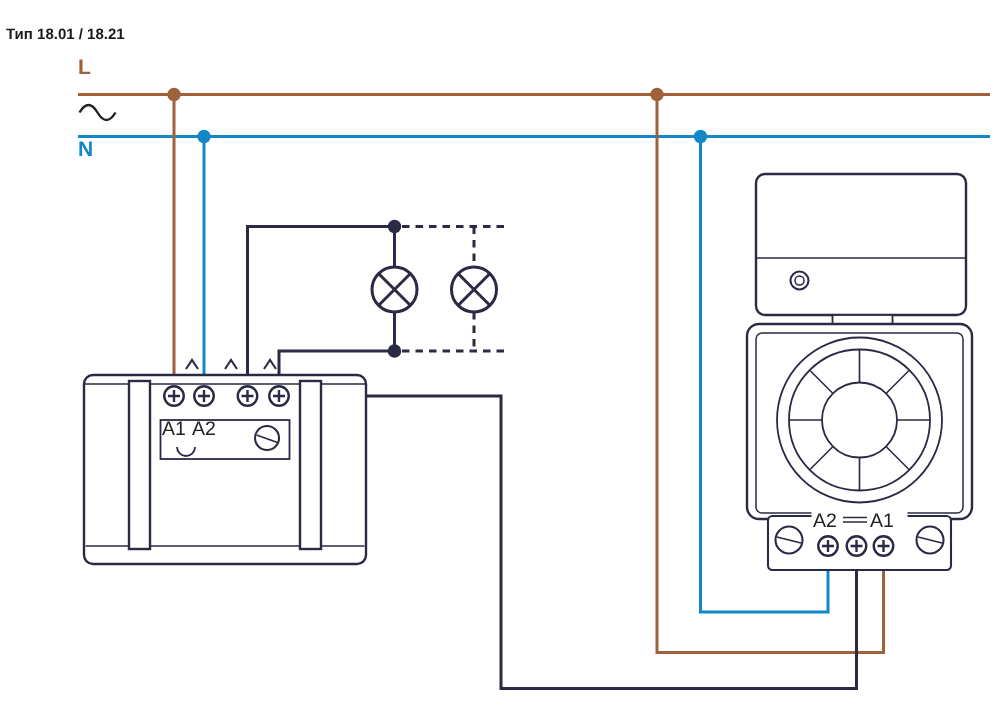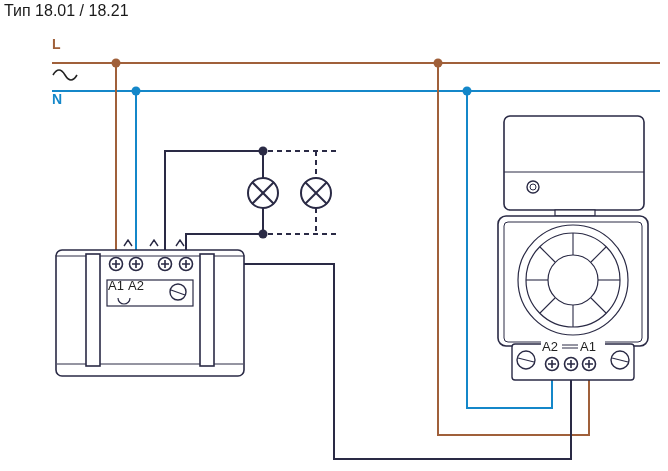--- a/index.html
+++ b/index.html
@@ -1,20 +1,20 @@
 <!DOCTYPE html>
 <html><head>
 <meta charset="utf-8">
 <style>
   html, body { margin: 0; padding: 0; background: #ffffff; }
   body { width: 668px; height: 471px; position: relative; overflow: hidden; }
   .title {
-    position: absolute; left: 4px; top: 2px;
-    font-family: "Liberation Sans", sans-serif; font-weight: normal;
-    font-size: 16px; color: #1a1a1a;
+    position: absolute; left: 4px; top: 18px;
+    font-family: "Liberation Sans", sans-serif; font-weight: bold;
+    font-size: 10px; color: #1a1a1a;
   }
   .wire-label {
     position: absolute; font-family: "Liberation Sans", sans-serif;
     font-weight: bold; font-size: 14px;
   }
   svg { position: absolute; left: 0; top: 0; }
   .term-label { font-family: "Liberation Sans", sans-serif; font-size: 13px; fill: #222; }
 </style>
 </head>
 <body>

